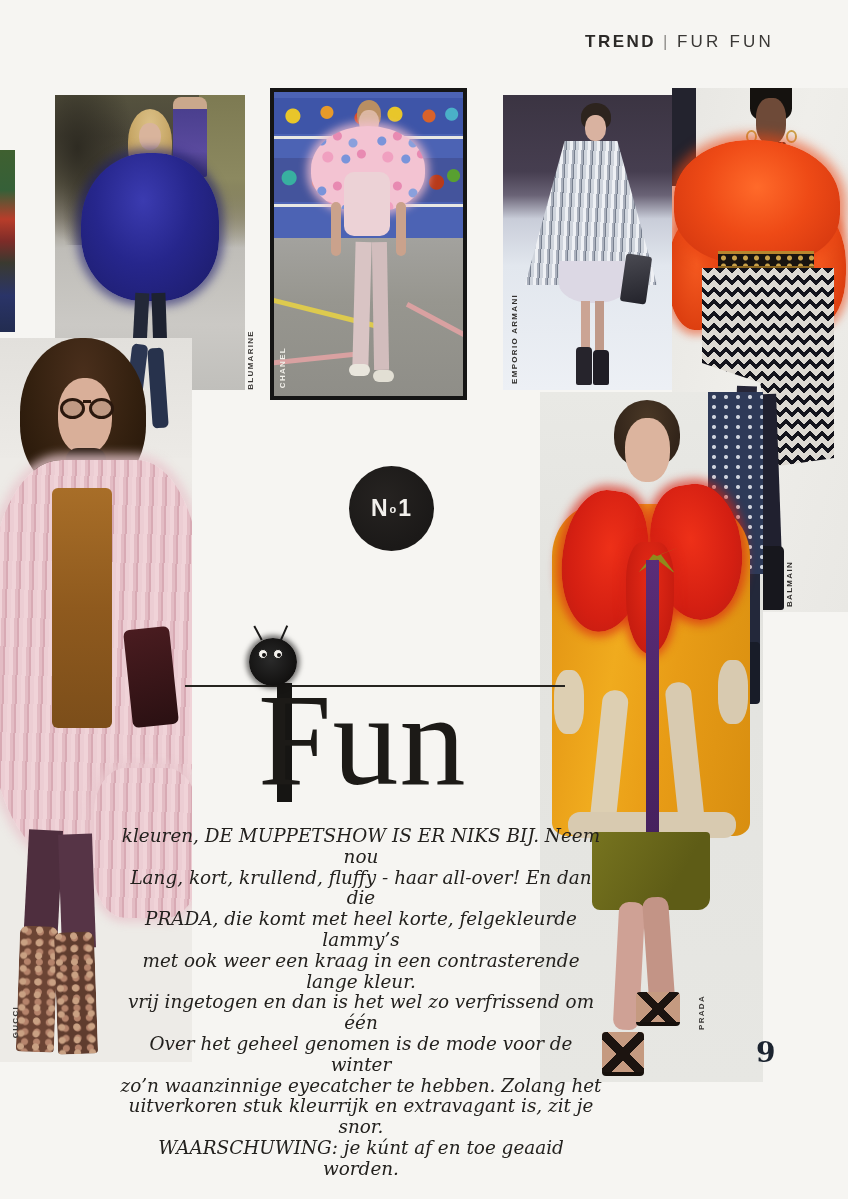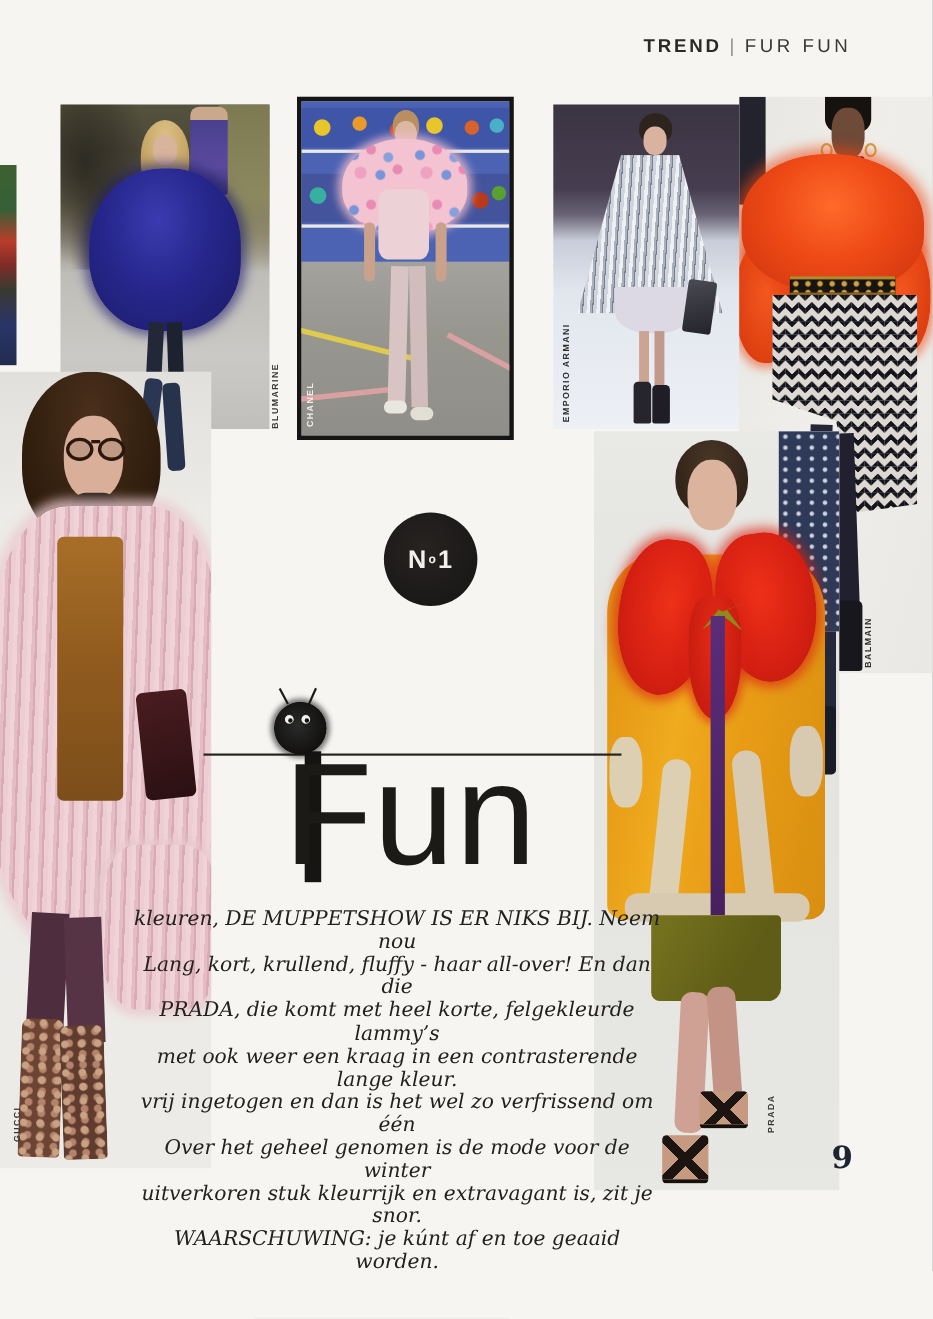--- a/index.html
+++ b/index.html
@@ -26,21 +26,21 @@
   
   .rule-line { position:absolute; left:185px; top:685px; width:380px; height:2px; background:#26241f; z-index:5; }
   .fur-outline {
     position:absolute; left:301px; top:568px; z-index:5;
     font-family:"DejaVu Serif", serif; font-size:137px; line-height:118px;
     letter-spacing:4px; color:transparent; -webkit-text-stroke:1.6px #2b2925;
   }
   @supports not (-webkit-text-stroke:1px black) { .fur-outline { color:#2b2925; } }
   .fun-solid {
     position:absolute; left:258px; top:684px; z-index:5;
-    font-family:Liberation Sans, sans-serif; font-size:132px; line-height:112px;
+    font-family:Liberation Serif, serif; font-size:132px; line-height:112px;
     color:#1c1a17; letter-spacing:1px;
   }
   
   .pom { position:absolute; left:249px; top:638px; width:48px; height:48px; z-index:6;
     background:radial-gradient(circle at 45% 45%, #2a2a2a 0%, #121110 70%);
     border-radius:50%; box-shadow:0 0 5px 3px rgba(18,17,16,.55); }
   .pom .eye { position:absolute; top:11px; width:10px; height:10px; background:#f4f2ee;
     border-radius:50%; border:1px solid #1a1918; }
   .pom .eye.l { left:9px; } .pom .eye.r { left:24px; }
   .pom .pupil { position:absolute; top:3px; left:3px; width:4px; height:4px; background:#121110; border-radius:50%; }
@@ -272,19 +272,20 @@
 
   <div class="fun-solid">Fun</div>
 
   <div class="copy">
     <div>kleuren, DE MUPPETSHOW IS ER NIKS BIJ. Neem nou</div>
     <div>Lang, kort, krullend, fluffy - haar all-over! En dan die</div>
     <div>PRADA, die komt met heel korte, felgekleurde lammy’s</div>
     <div>met ook weer een kraag in een contrasterende lange kleur.</div>
     <div>vrij ingetogen en dan is het wel zo verfrissend om één</div>
     <div>Over het geheel genomen is de mode voor de winter</div>
+    <div>zo’n waanzinnige eyecatcher te hebben. Zolang het</div>
     <div>uitverkoren stuk kleurrijk en extravagant is, zit je snor.</div>
     <div>WAARSCHUWING: je kúnt af en toe geaaid worden.</div>
   </div>
 
   <div class="folio">9</div>
 
 </div>
 
 </body></html>

